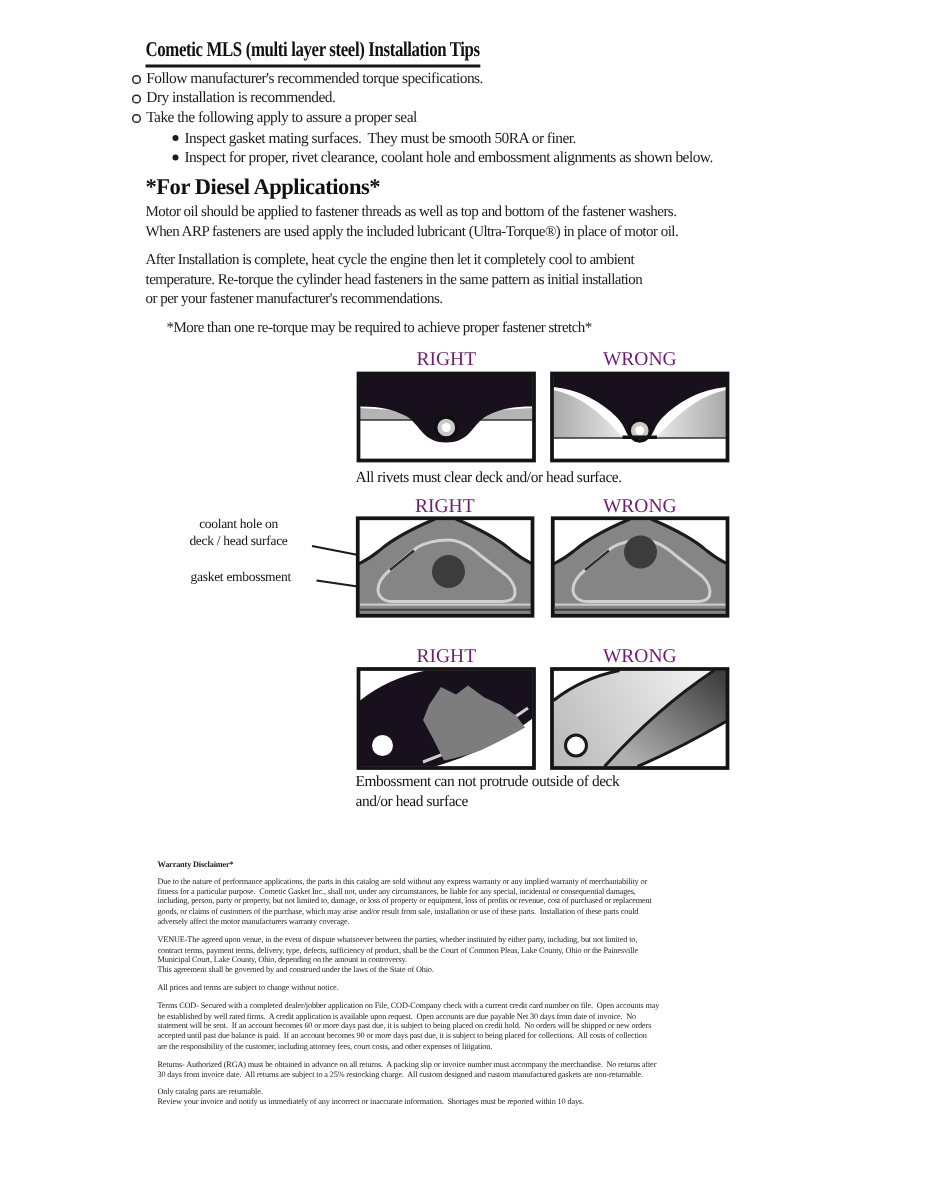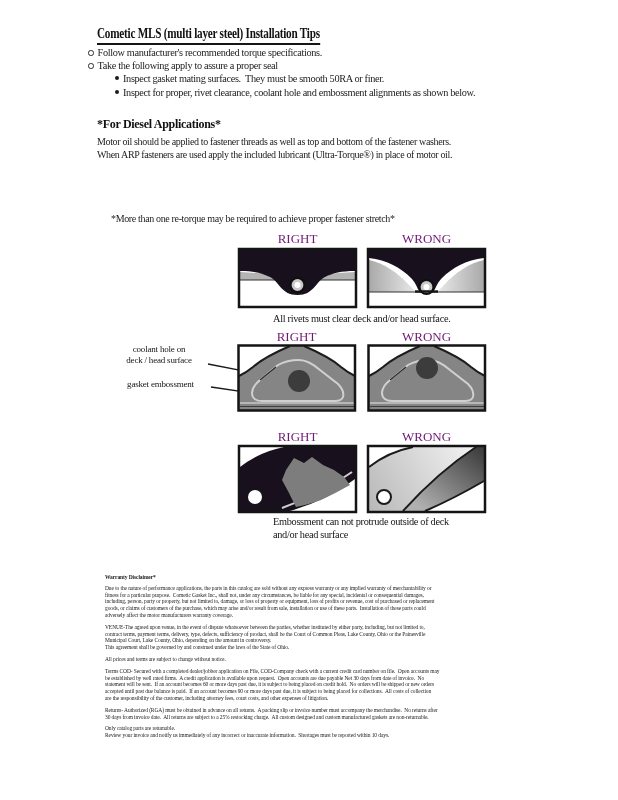--- a/index.html
+++ b/index.html
@@ -12,30 +12,30 @@
          border-bottom:2px solid #161616;padding-bottom:1px;white-space:nowrap;}
 
   .tips{left:88px;top:46px;width:470px;font-size:10.3px;letter-spacing:-0.35px;}
   .tip-row{display:flex;align-items:flex-start;height:13.2px;line-height:13.2px;white-space:pre;}
   .tip-row.sub{padding-left:27px;}
   .b-open{flex:0 0 auto;width:3.5px;height:3.5px;border:1.1px solid #2a2a2a;border-radius:50%;
           margin:4px 4px 0 0;}
   .b-fill{flex:0 0 auto;width:4px;height:4px;background:#1c1c1c;border-radius:50%;
           margin:4px 4px 0 0;}
 
-  .h-diesel{left:97px;top:117px;font-size:12px;font-weight:bold;color:#111;letter-spacing:-0.3px;white-space:nowrap;}
+  .h-diesel{left:97px;top:117px;font-size:15px;font-weight:bold;color:#111;letter-spacing:-0.3px;white-space:nowrap;}
   .para{font-size:10px;line-height:13.2px;letter-spacing:-0.35px;white-space:pre;}
   .p1{left:97px;top:135px;}
   .p2{left:97px;top:167px;}
   .pnote{left:97px;top:212px;margin-left:14px;}
 
   .figlabel{font-size:13px;color:#701a75;text-align:center;white-space:nowrap;}
   .fl-left{left:237px;width:121px;}
   .fl-right{left:366px;width:121px;}
-  .cap{font-size:10.3px;letter-spacing:-0.3px;line-height:13px;color:#141414;white-space:pre;margin-left:36px;}
+  .cap{font-size:10.3px;letter-spacing:-0.3px;line-height:13px;color:#141414;white-space:pre;}
 
   .svgfig{display:block;}
   .smalllabel{font-size:9px;line-height:10.5px;letter-spacing:-0.2px;text-align:center;white-space:pre;color:#161616;}
 
   .warranty{left:105px;top:574px;width:480px;font-size:5.5px;line-height:6.8px;letter-spacing:-0.1px;color:#222;}
   .warranty .wh{font-weight:bold;margin:0 0 4px 0;white-space:pre;}
   .warranty p{margin:0 0 5px 0;white-space:pre;}
 
   .doccode{left:383px;top:801px;font-size:14px;letter-spacing:0.3px;color:#be185d;white-space:nowrap;}
 </style>
@@ -46,35 +46,42 @@
 
   <div class="abs title">Cometic MLS (multi layer steel) Installation Tips</div>
 
   <div class="abs tips">
     <div class="tip-row">
       <span class="b-open"></span>
       <span>Follow manufacturer's recommended torque specifications.</span>
     </div>
     <div class="tip-row">
       <span class="b-open"></span>
+      <span>Dry installation is recommended.</span>
+    </div>
+    <div class="tip-row">
+      <span class="b-open"></span>
       <span>Take the following apply to assure a proper seal</span>
     </div>
     <div class="tip-row sub">
       <span class="b-fill"></span>
       <span>Inspect gasket mating surfaces.  They must be smooth 50RA or finer.</span>
     </div>
     <div class="tip-row sub">
       <span class="b-fill"></span>
       <span>Inspect for proper, rivet clearance, coolant hole and embossment alignments as shown below.</span>
     </div>
   </div>
 
   <div class="abs h-diesel">*For Diesel Applications*</div>
   <div class="abs para p1">Motor oil should be applied to fastener threads as well as top and bottom of the fastener washers.
 When ARP fasteners are used apply the included lubricant (Ultra-Torque®) in place of motor oil.</div>
+  <div class="abs para p2">After Installation is complete, heat cycle the engine then let it completely cool to ambient
+temperature. Re-torque the cylinder head fasteners in the same pattern as initial installation
+or per your fastener manufacturer's recommendations.</div>
   <div class="abs para pnote">*More than one re-torque may be required to achieve proper fastener stretch*</div>
 
   <div class="abs figlabel fl-left" style="top:231px">RIGHT</div>
   <div class="abs figlabel fl-right" style="top:231px">WRONG</div>
 
   <svg class="abs svgfig" style="left:237px;top:246px" width="250" height="64" viewBox="0 0 250 64">
     <defs>
       <linearGradient id="wgrad1" x1="0" y1="0" x2="1" y2="0">
         <stop offset="0" stop-color="#a9a9a9"></stop>
           <stop offset="1" stop-color="#e9e9e9"></stop>

